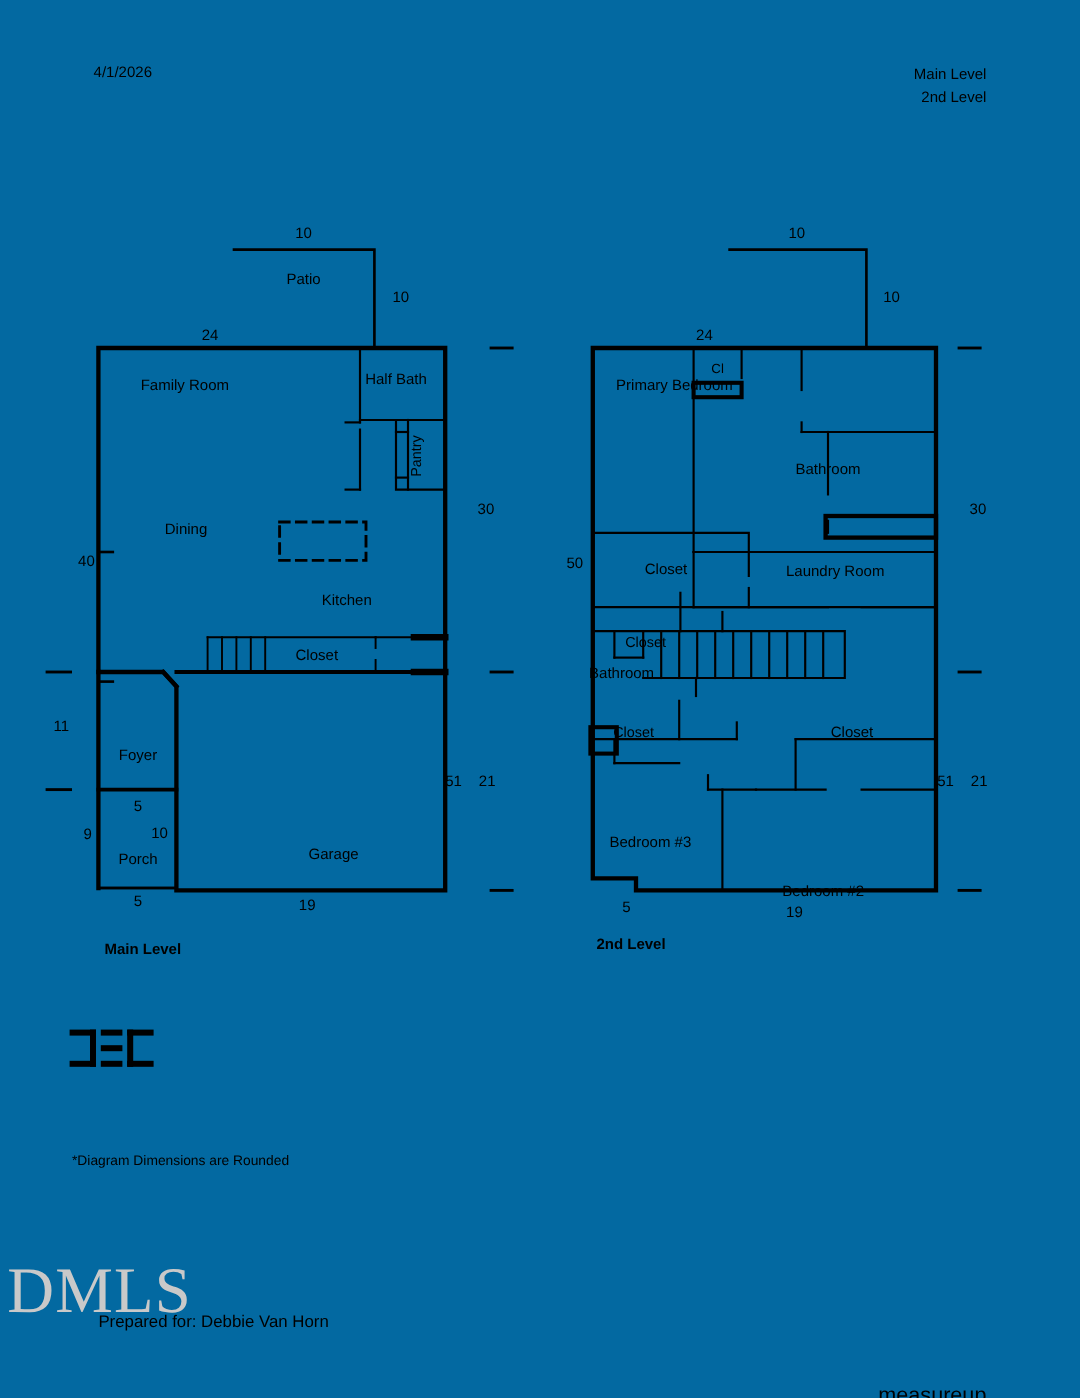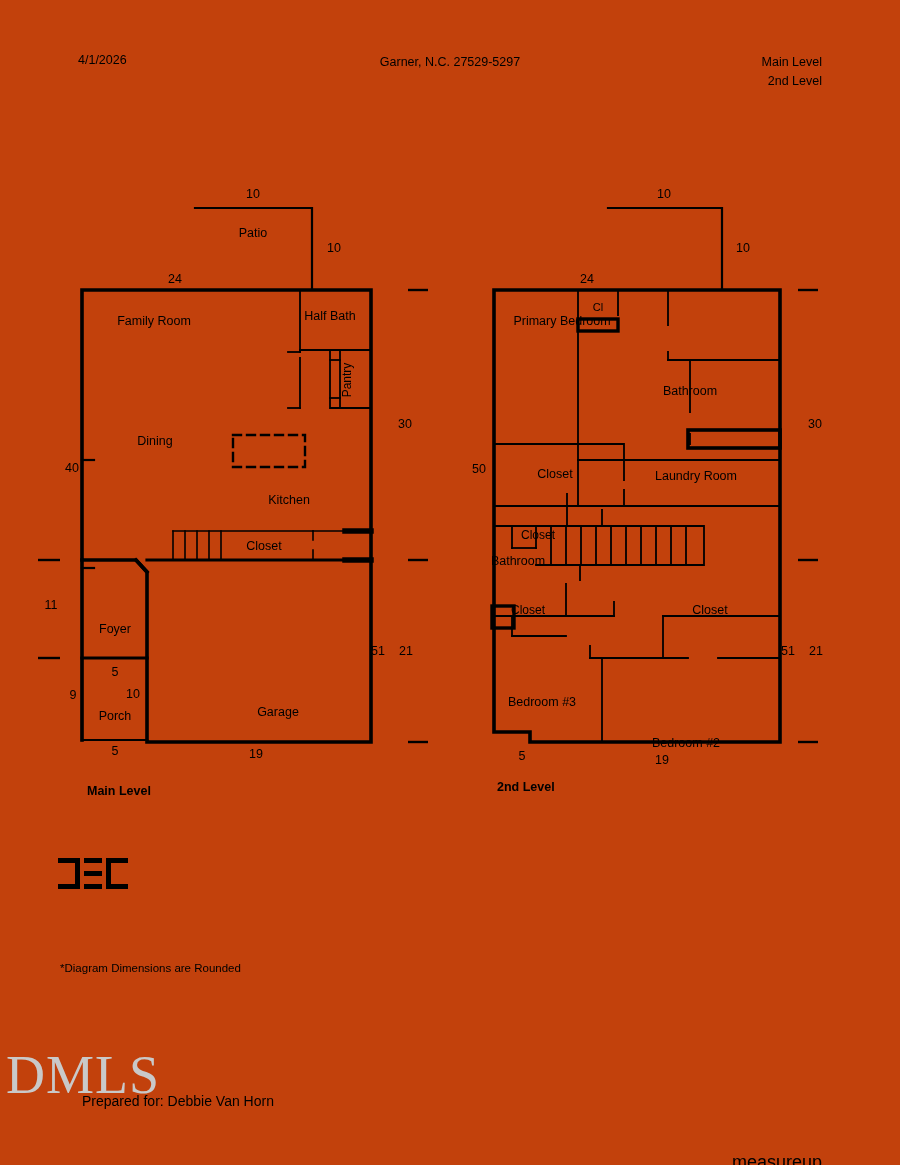--- a/index.html
+++ b/index.html
@@ -11,21 +11,21 @@
     width: 900px;
     height: 1165px;
     position: relative;
     font-family: "Liberation Sans", sans-serif;
     color: #000000;
     overflow: hidden;
   }
   .page {
     position: absolute;
     inset: 0;
-    background: #c2410c;
+    background: #0369a1;
     text-decoration: underline;
   }
 
   
   .hdr-date {
     position: absolute;
     left: 78px; top: 53px;
     font-size: 12.5px;
     white-space: nowrap;
   }
@@ -118,21 +118,20 @@
   }
 </style>
 </head>
 <body>
 
 <div class="page">
 
   <div class="hdr-date">4/1/2026</div>
 
   <div class="hdr-addr">
-    <div>Garner, N.C. 27529-5297</div>
   </div>
 
   <div class="hdr-right">
     <div>Main Level</div>
     <div>2nd Level</div>
   </div>
 
   <div class="plan" id="plan-main">
     <svg width="410" height="620" viewBox="0 0 410 620">
       <g fill="none" stroke="#000" stroke-width="3.2" stroke-linecap="square">

